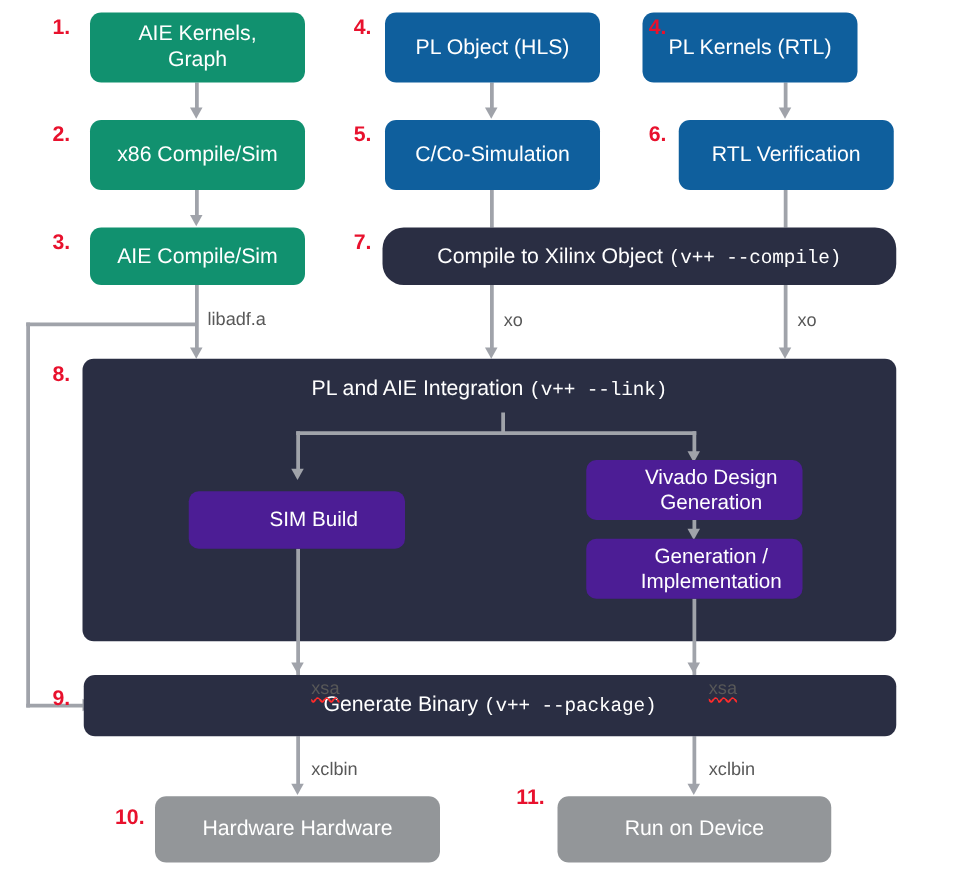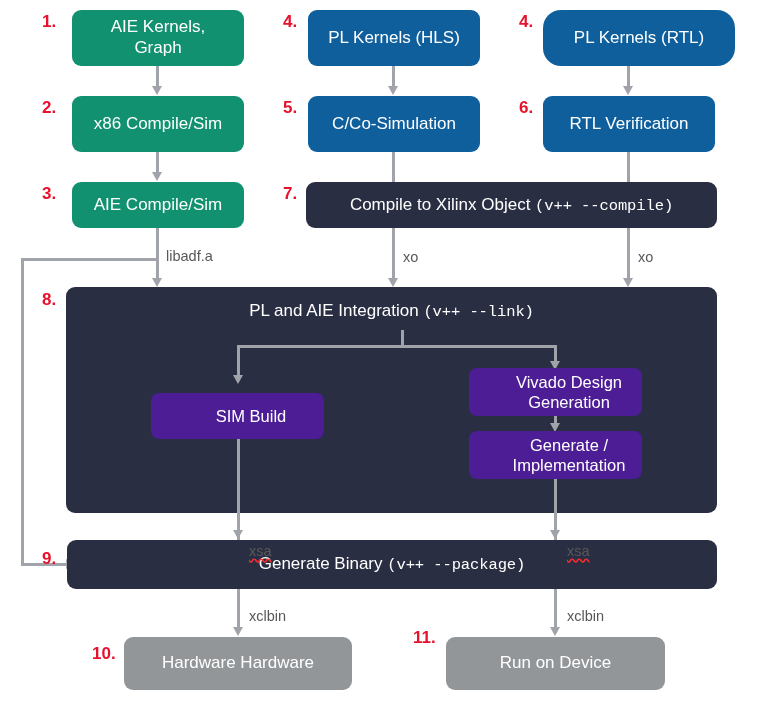--- a/index.html
+++ b/index.html
@@ -141,44 +141,44 @@
   <div class="vline" style="left:627px; top:228px; height:52px;"></div>
   <div class="arrowhead arrow-down" style="left:623px; top:278px;"></div>
   <div class="edge-label" style="left:638px; top:249px;">xo</div>
 
   <div class="node green" style="left:72px; top:10px; width:172px; height:56px;">
     <span style="white-space:pre-line;">AIE Kernels,
 Graph</span>
   </div>
 
   <div class="node blue" style="left:308px; top:10px; width:172px; height:56px;">
-    <span>PL Kernels (HLS)</span>
-  </div>
-
-  <div class="node blue" style="left:543px; top:10px; width:192px; height:56px;border-radius:18px;">
+    <span>PL Object (HLS)</span>
+  </div>
+
+  <div class="node blue" style="left:514px; top:10px; width:172px; height:56px;">
     <span>PL Kernels (RTL)</span>
   </div>
 
   <div class="node green" style="left:72px; top:96px; width:172px; height:56px;">
     <span>x86 Compile/Sim</span>
   </div>
 
   <div class="node blue" style="left:543px; top:96px; width:172px; height:56px;">
     <span>RTL Verification</span>
   </div>
 
   <div class="node blue" style="left:308px; top:96px; width:172px; height:56px;">
     <span>C/Co-Simulation</span>
   </div>
 
   <div class="node green" style="left:72px; top:182px; width:172px; height:46px;">
     <span>AIE Compile/Sim</span>
   </div>
 
-  <div class="node navy" style="left:306px; top:182px; width:411px; height:46px;">
+  <div class="node navy" style="left:306px; top:182px; width:411px; height:46px;border-radius:17px;">
     <span>
       <span>Compile to Xilinx Object </span><span class="mono">(v++ --compile)</span>
     </span>
   </div>
 
   <div class="node navy" style="left:66px; top:287px; width:651px; height:226px; align-items:flex-start; justify-content:center; padding-top:14px;">
     <span>
       <span>PL and AIE Integration </span><span class="mono">(v++ --link)</span>
     </span>
   </div>
@@ -199,21 +199,21 @@
 
   <div class="node ltblue" style="left:469px; top:368px; width:173px; height:48px; z-index:5;">
     <span style="white-space:pre-line;">Vivado Design
 Generation</span>
   </div>
 
   <div class="vline on-dark" style="left:554px; top:416px; height:9px; z-index:4;"></div>
   <div class="arrowhead arrow-down" style="left:550px; top:423px; z-index:4;"></div>
 
   <div class="node ltblue" style="left:469px; top:431px; width:173px; height:48px; z-index:5;">
-    <span style="white-space:pre-line;">Generate /
+    <span style="white-space:pre-line;">Generation /
 Implementation</span>
   </div>
 
   <div class="vline on-dark" style="left:554px; top:479px; height:61px; z-index:4;"></div>
   <div class="arrowhead arrow-down" style="left:550px; top:530px; z-index:6;"></div>
 
   <div class="edge-label misspell" style="left:249px; top:519px;">xsa</div>
   <div class="edge-label misspell" style="left:567px; top:519px;">xsa</div>
 
   <div class="node navy" style="left:67px; top:540px; width:650px; height:49px;">

